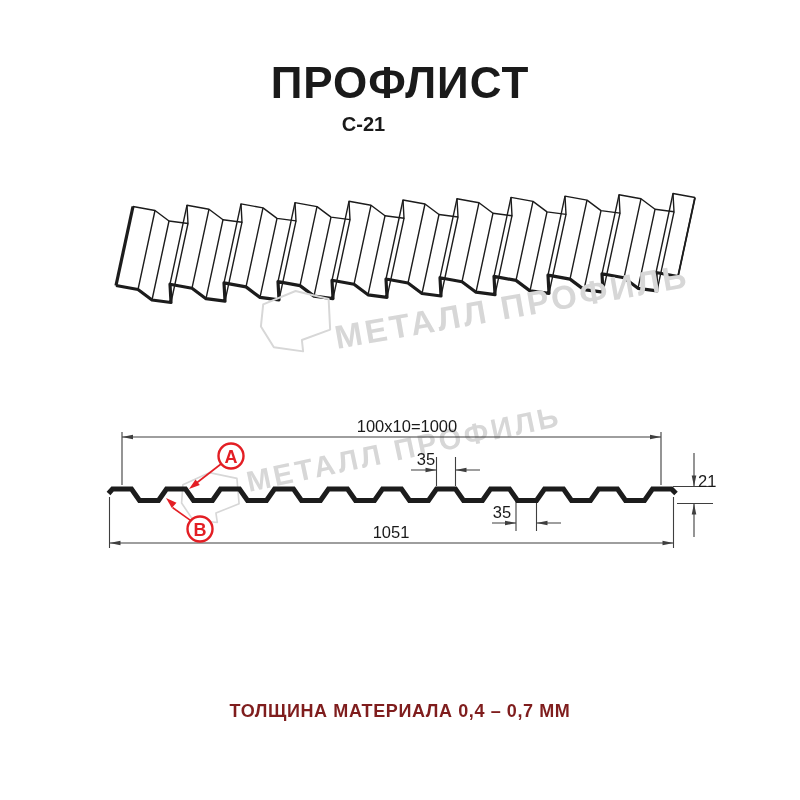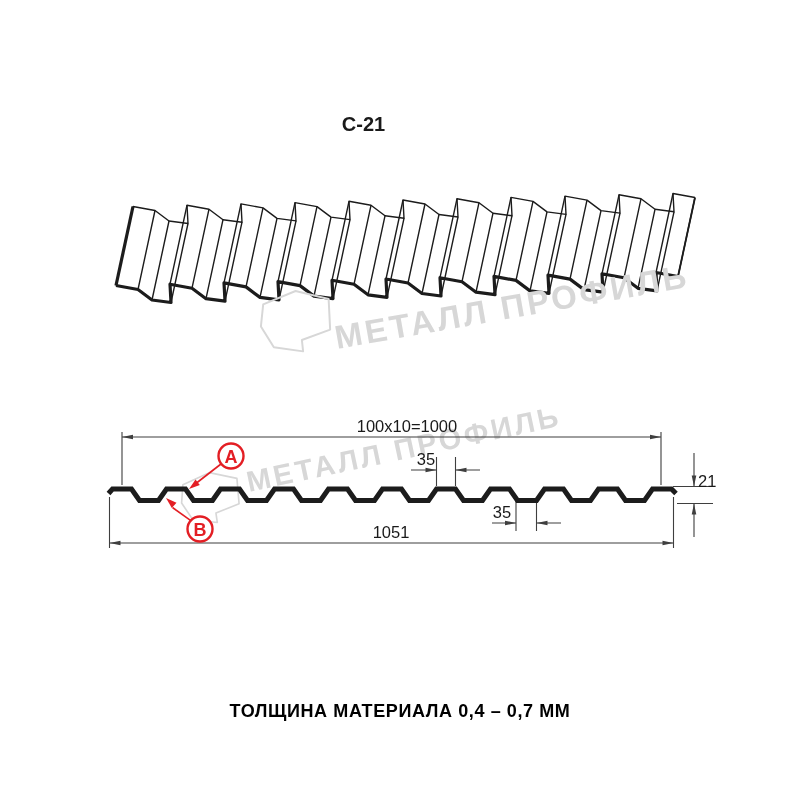--- a/index.html
+++ b/index.html
@@ -3,36 +3,37 @@
 <meta charset="utf-8">
 <style>
   html,body{margin:0;padding:0;background:#ffffff;}
   #page{position:relative;width:800px;height:800px;background:#ffffff;overflow:hidden;
         font-family:"Liberation Sans",sans-serif;}
   #title{position:absolute;top:58px;left:0;width:800px;text-align:center;
          font-size:44px;font-weight:800;letter-spacing:1px;color:#1a1a1a;}
   #subtitle{position:absolute;top:113px;left:0;width:727px;text-align:center;
             font-size:20px;font-weight:700;color:#1a1a1a;}
   #caption{position:absolute;top:701px;left:0;width:800px;text-align:center;
-           font-size:18px;font-weight:700;letter-spacing:0.6px;color:#000000;}
+           font-size:18px;font-weight:700;letter-spacing:0.6px;color:#7f1d1d;}
   svg#diagram{position:absolute;top:0;left:0;}
   text{font-family:"Liberation Sans",sans-serif;}
   .dimtxt{font-size:16.5px;fill:#1a1a1a;}
   .wmtxt{font-weight:700;fill:#d7d7d7;letter-spacing:3px;}
   .wmlogo{fill:none;stroke:#d7d7d7;stroke-width:2.6px;stroke-linejoin:round;}
   .marker-circle{fill:#ffffff;stroke:#e31e24;stroke-width:2.4px;}
   .marker-letter{font-size:18px;font-weight:700;fill:#e31e24;}
   .redline{stroke:#e31e24;stroke-width:1.6px;}
   .redhead{fill:#e31e24;stroke:none;}
 </style>
 </head>
 <body>
 
 <div id="page">
 
+  <div id="title">ПРОФЛИСТ</div>
   <div id="subtitle">С-21</div>
 
   <svg id="diagram" width="800" height="800" viewBox="0 0 800 800">
 
     <g id="g3d">
         <path d="M133.0,206.5 L155.0,210.5 L169.0,221.0 L188.0,223.5 L187.0,205.2 L209.0,209.2 L223.0,219.7 L242.0,222.2 L241.0,203.9 L263.0,207.9 L277.0,218.4 L296.0,220.9 L295.0,202.6 L317.0,206.6 L331.0,217.1 L350.0,219.6 L349.0,201.3 L371.0,205.3 L385.0,215.8 L404.0,218.3 L403.0,200.0 L425.0,204.0 L439.0,214.5 L458.0,217.0 L457.0,198.7 L479.0,202.7 L493.0,213.2 L512.0,215.7 L511.0,197.4 L533.0,201.4 L547.0,211.9 L566.0,214.4 L565.0,196.1 L587.0,200.1 L601.0,210.6 L620.0,213.1 L619.0,194.8 L641.0,198.8 L655.0,209.3 L674.0,211.8 L673.0,193.5 L695.0,197.5" fill="none" stroke="#1c1c1c" stroke-width="1.4" stroke-linejoin="round"></path>
         <path d="M 116,285.5 L 133,206.5 M 138,289.5 L 155,210.5 M 152,300 L 169,221 M 171,302.5 L 188,223.5 M 170,284.2 L 187,205.2 M 192,288.2 L 209,209.2 M 206,298.7 L 223,219.7 M 225,301.2 L 242,222.2 M 224,282.9 L 241,203.89999999999998 M 246,286.9 L 263,207.89999999999998 M 260,297.4 L 277,218.39999999999998 M 279,299.9 L 296,220.89999999999998 M 278,281.6 L 295,202.60000000000002 M 300,285.6 L 317,206.60000000000002 M 314,296.1 L 331,217.10000000000002 M 333,298.6 L 350,219.60000000000002 M 332,280.3 L 349,201.3 M 354,284.3 L 371,205.3 M 368,294.8 L 385,215.8 M 387,297.3 L 404,218.3 M 386,279 L 403,200 M 408,283 L 425,204 M 422,293.5 L 439,214.5 M 441,296 L 458,217 M 440,277.7 L 457,198.7 M 462,281.7 L 479,202.7 M 476,292.2 L 493,213.2 M 495,294.7 L 512,215.7 M 494,276.4 L 511,197.39999999999998 M 516,280.4 L 533,201.39999999999998 M 530,290.9 L 547,211.89999999999998 M 549,293.4 L 566,214.39999999999998 M 548,275.1 L 565,196.10000000000002 M 570,279.1 L 587,200.10000000000002 M 584,289.6 L 601,210.60000000000002 M 603,292.1 L 620,213.10000000000002 M 602,273.8 L 619,194.8 M 624,277.8 L 641,198.8 M 638,288.3 L 655,209.3 M 657,290.8 L 674,211.8 M 656,272.5 L 673,193.5 M 678,276.5 L 695,197.5 " fill="none" stroke="#1c1c1c" stroke-width="1.4"></path>
         <path d="M116.0,285.5 L138.0,289.5 L152.0,300.0 L171.0,302.5 L170.0,284.2 L192.0,288.2 L206.0,298.7 L225.0,301.2 L224.0,282.9 L246.0,286.9 L260.0,297.4 L279.0,299.9 L278.0,281.6 L300.0,285.6 L314.0,296.1 L333.0,298.6 L332.0,280.3 L354.0,284.3 L368.0,294.8 L387.0,297.3 L386.0,279.0 L408.0,283.0 L422.0,293.5 L441.0,296.0 L440.0,277.7 L462.0,281.7 L476.0,292.2 L495.0,294.7 L494.0,276.4 L516.0,280.4 L530.0,290.9 L549.0,293.4 L548.0,275.1 L570.0,279.1 L584.0,289.6 L603.0,292.1 L602.0,273.8 L624.0,277.8 L638.0,288.3 L657.0,290.8 L656.0,272.5 L678.0,276.5" fill="none" stroke="#1c1c1c" stroke-width="3.2" stroke-linejoin="round"></path>
         <line x1="116" y1="285.5" x2="133" y2="206.5" stroke="#1c1c1c" stroke-width="3.2"></line>
         <line x1="678" y1="276.5" x2="695" y2="197.5" stroke="#1c1c1c" stroke-width="1.8"></line>

